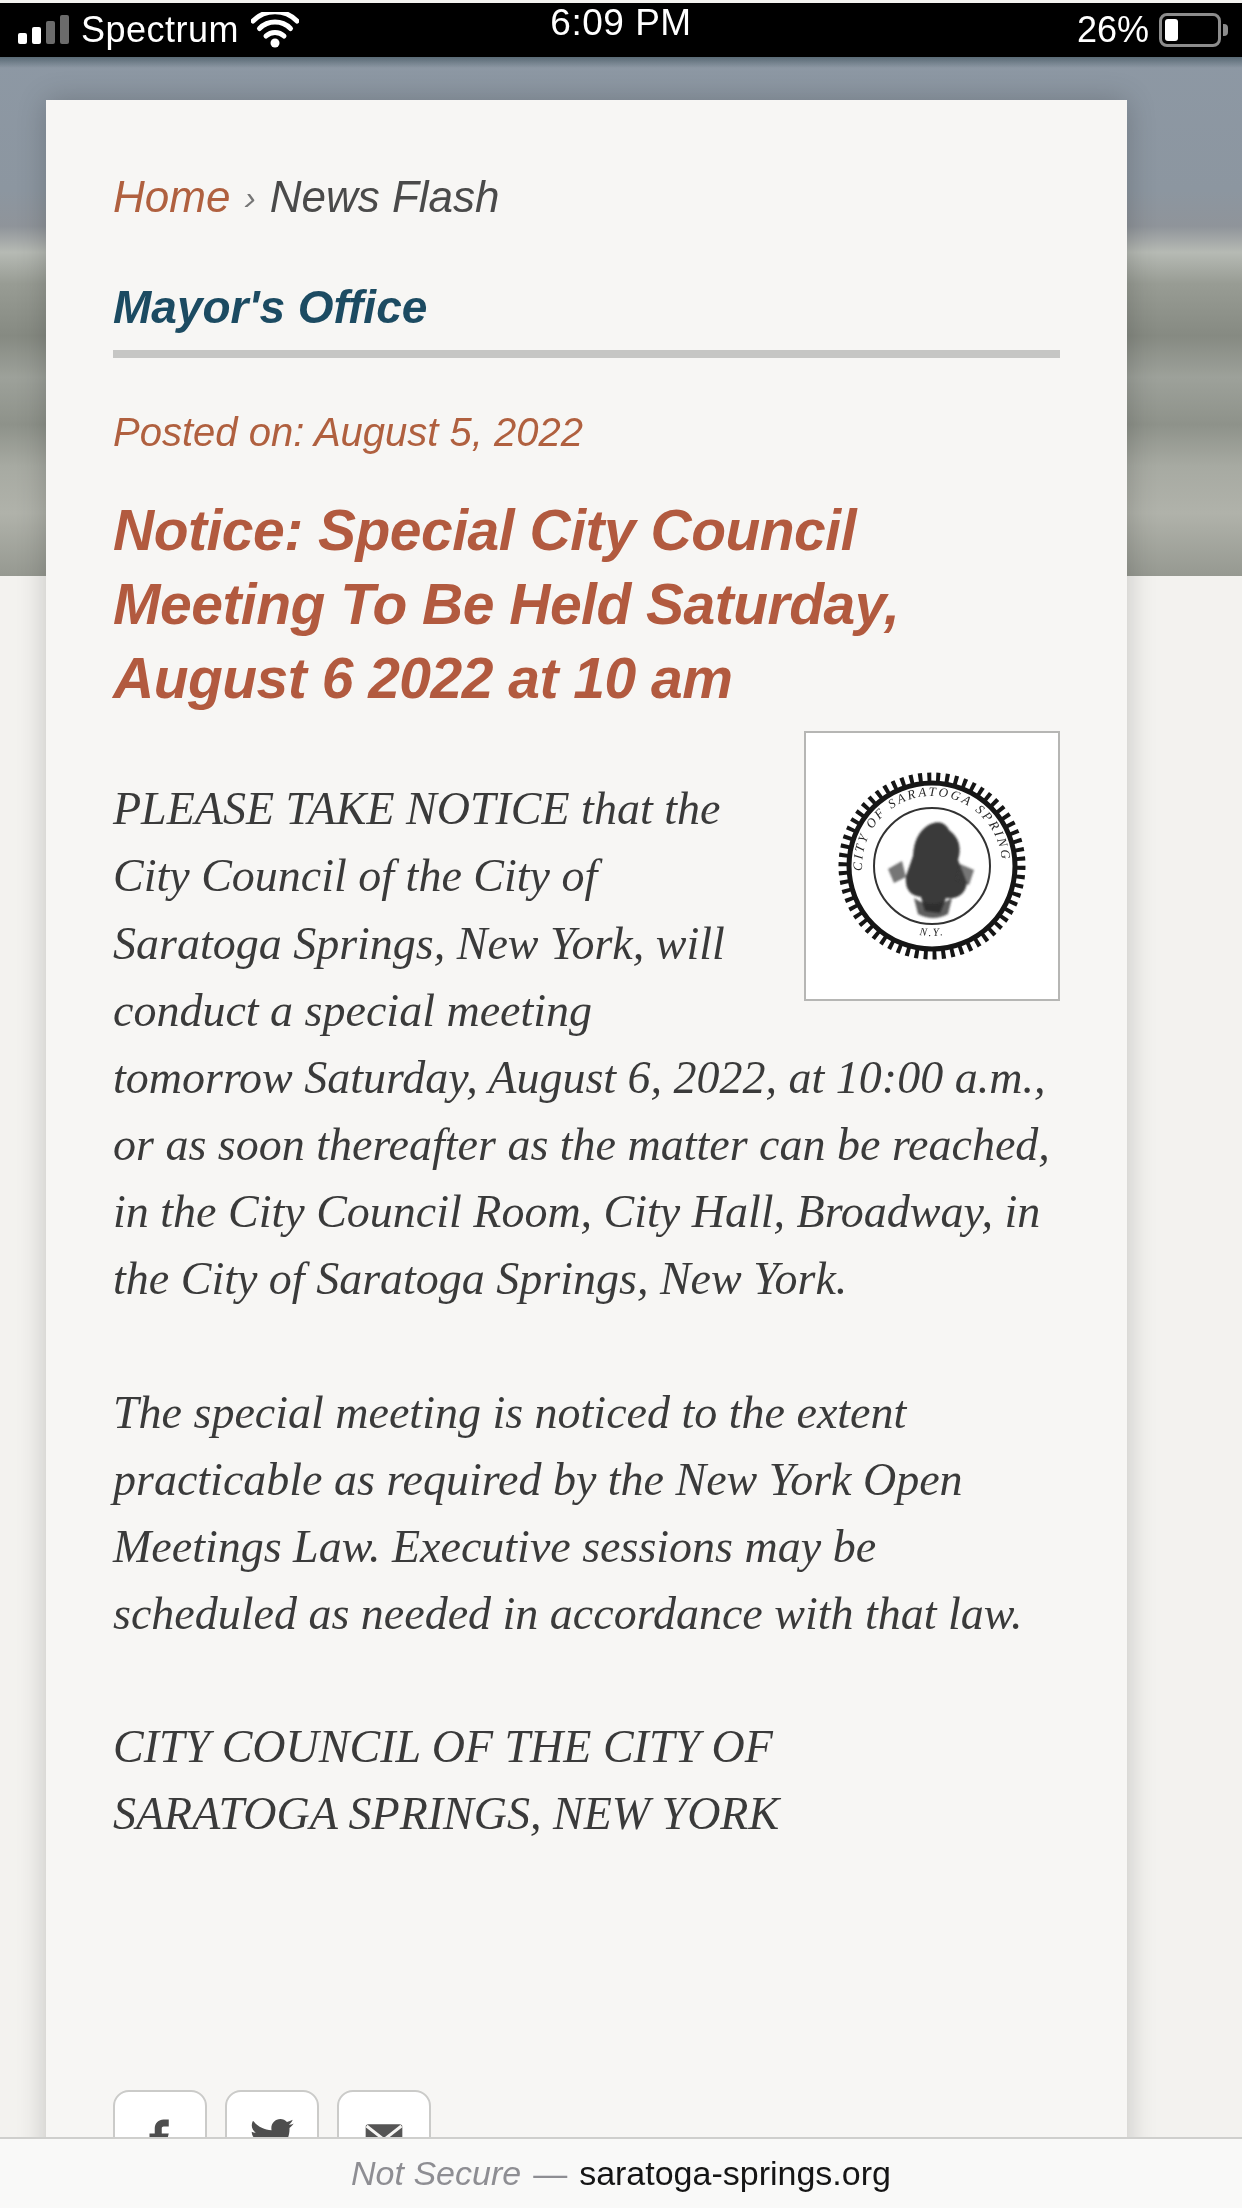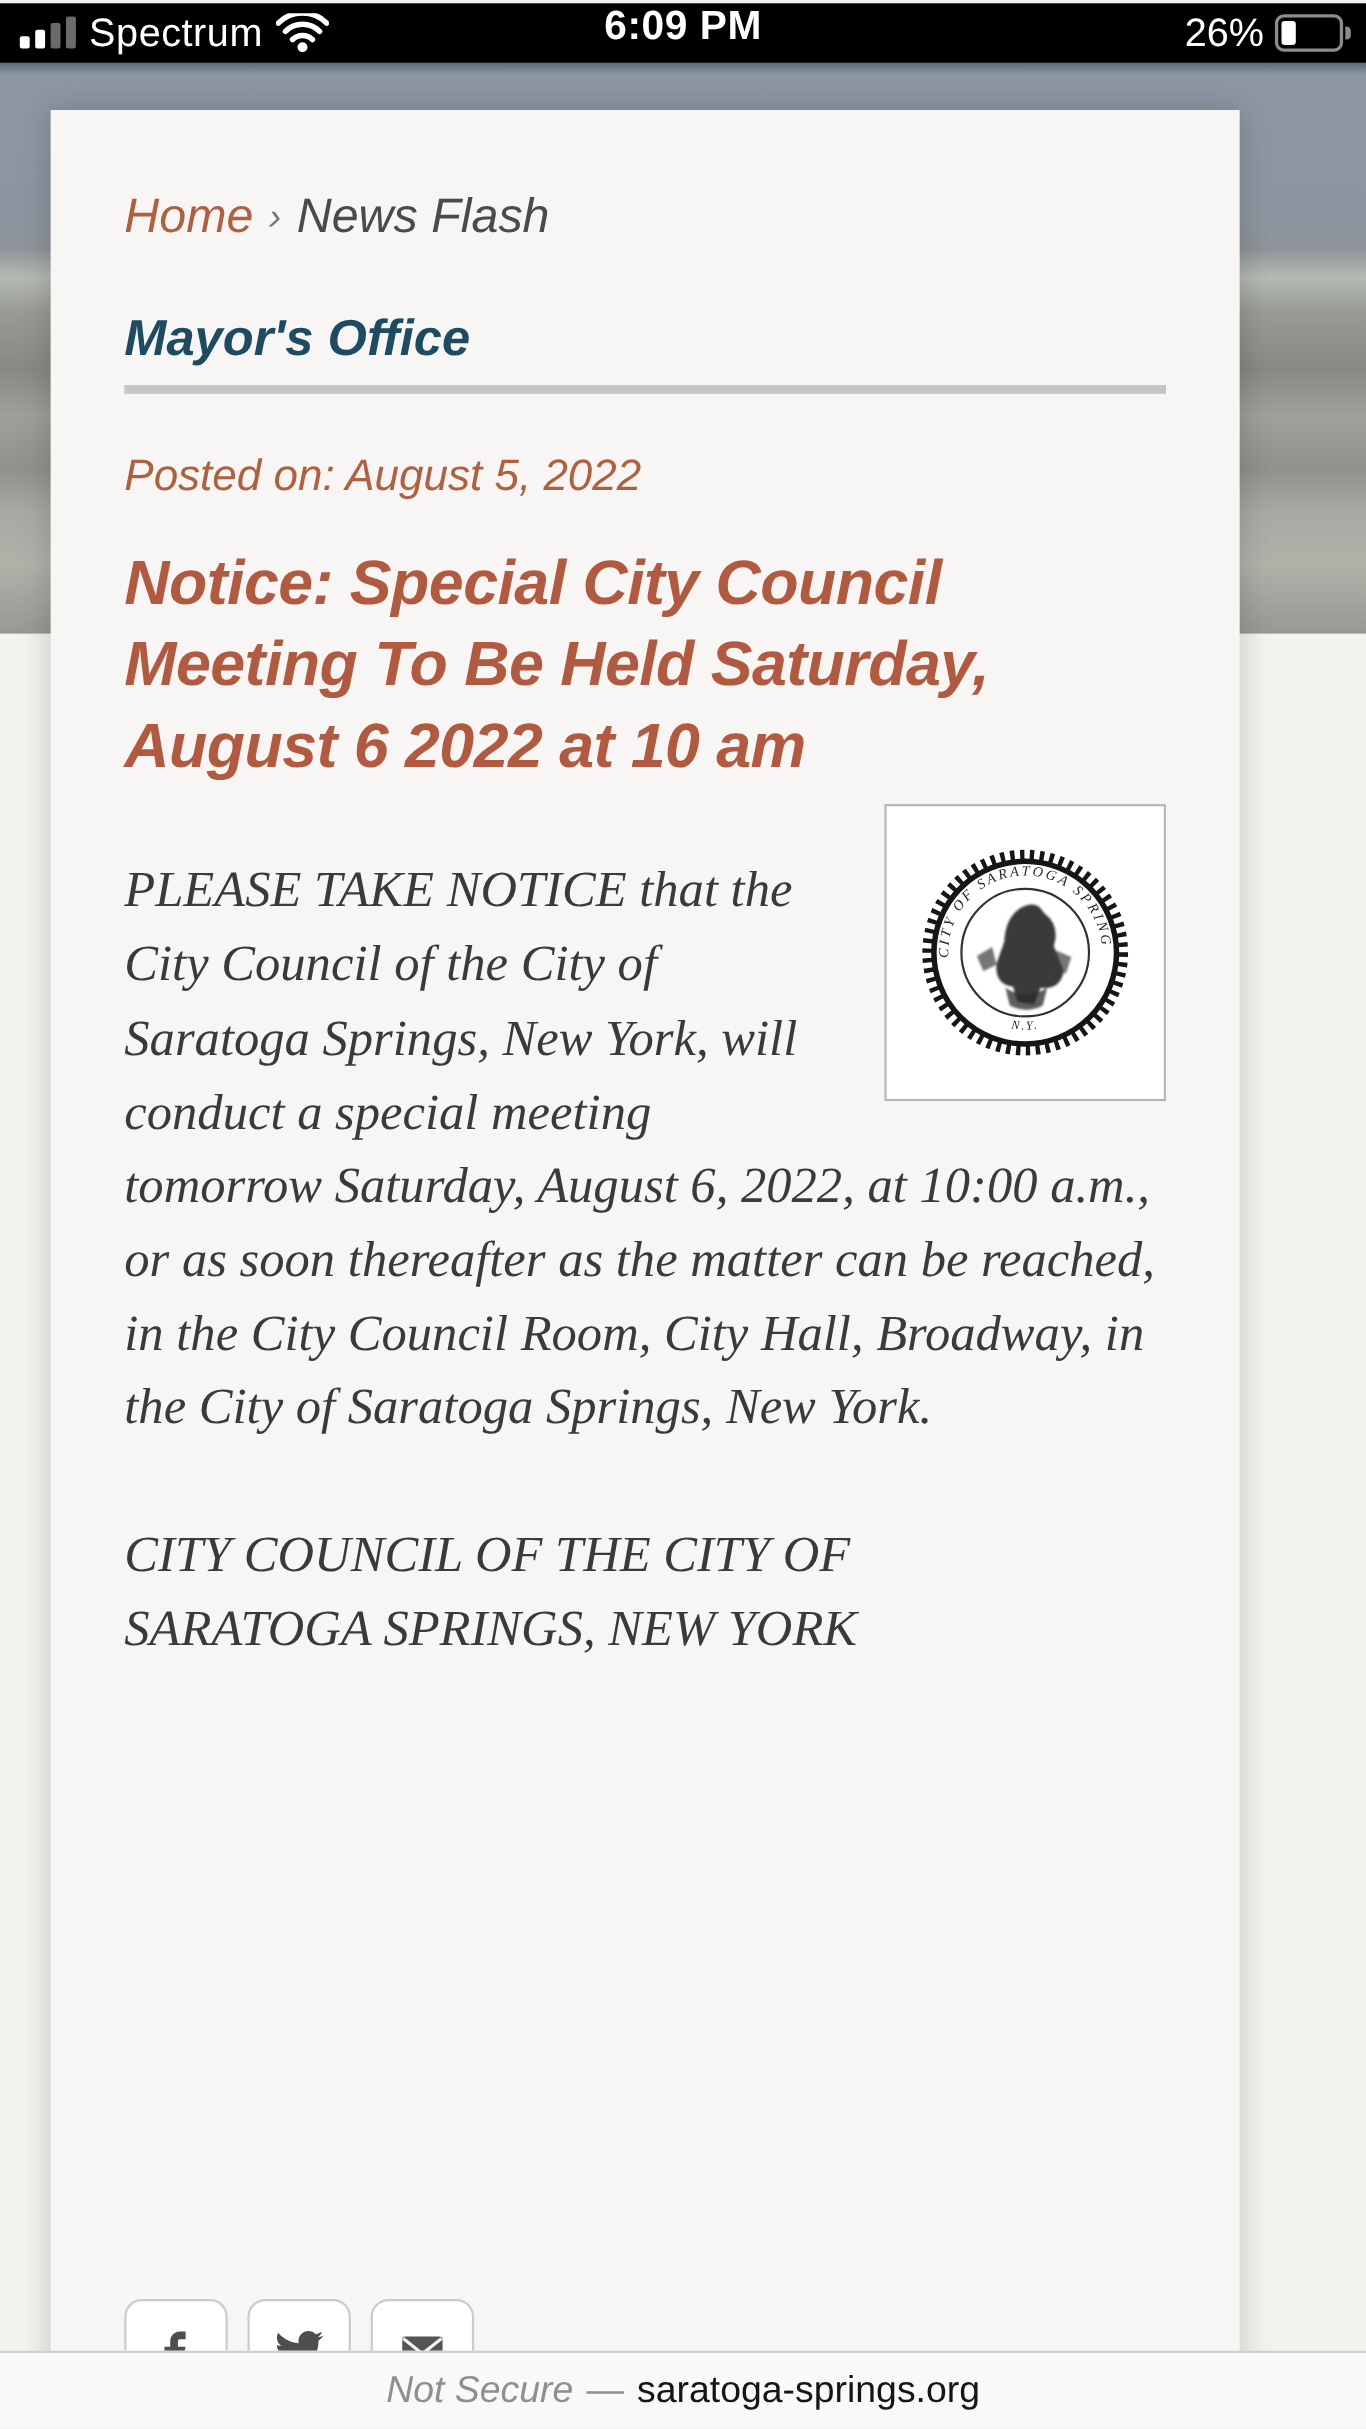--- a/index.html
+++ b/index.html
@@ -17,21 +17,21 @@
   .sb-left{position:absolute;left:18px;top:0;height:54px;display:flex;align-items:center;gap:12px;}
   .bars{display:flex;align-items:flex-end;gap:5px;height:30px;padding-bottom:2px;}
   .bar{width:9px;border-radius:2px;background:#fff;}
   .bar.b1{height:11px}.bar.b2{height:17px}
   .bar.b3{height:23px;background:rgba(255,255,255,.42)}
   .bar.b4{height:29px;background:rgba(255,255,255,.42)}
   .carrier{font-size:36px;letter-spacing:.5px;}
   .sb-time{
     position:absolute;left:0;right:0;top:0;height:40px;
     display:flex;align-items:center;justify-content:center;
-    font-size:37px;font-weight:700;letter-spacing:.5px;
+    font-size:37px;font-weight:400;letter-spacing:.5px;
   }
   .sb-right{position:absolute;right:14px;top:0;height:54px;display:flex;align-items:center;gap:10px;}
   .pct{font-size:36px;}
   .battery{display:flex;align-items:center;}
   .bat-body{width:56px;height:28px;border:3px solid rgba(255,255,255,.55);border-radius:8px;position:relative;}
   .bat-fill{position:absolute;left:3px;top:3px;bottom:3px;width:13px;background:#fff;border-radius:3px;}
   .bat-nub{width:5px;height:12px;background:rgba(255,255,255,.55);border-radius:0 4px 4px 0;margin-left:2px;}
 
   
   .hero{
@@ -170,20 +170,21 @@
         </g>
         <g filter="url(#blur2)">
           <path d="M95,60 q15,-9 22,4 q15,11 9,30 l9,23 q-3,17 -21,15 l-6,15 -15,-2 -4,-14 q-17,-2 -15,-21 l7,-20 q1,-21 14,-30 z" fill="#1d1d1d" opacity="0.88"></path>
           <path d="M70,95 l-14,8 6,14 12,-6 z" fill="#3a3a3a" opacity="0.7"></path>
           <path d="M128,98 l14,6 -5,15 -13,-5 z" fill="#3a3a3a" opacity="0.7"></path>
           <path d="M82,132 q18,12 38,0 l-4,16 q-15,8 -30,0 z" fill="#2a2a2a" opacity="0.75"></path>
         </g>
       </svg>
     </div>
     <p>PLEASE TAKE NOTICE that the City Council of the City of Saratoga Springs, New York, will conduct a special meeting tomorrow Saturday, August 6, 2022, at 10:00 a.m., or as soon thereafter as the matter can be reached, in the City Council Room, City Hall, Broadway, in the City of Saratoga Springs, New York.</p>
+    <p>The special meeting is noticed to the extent practicable as required by the New York Open Meetings Law. Executive sessions may be scheduled as needed in accordance with that law.</p>
     <p class="sig">CITY COUNCIL OF THE CITY OF SARATOGA SPRINGS, NEW YORK</p>
   </div>
 
   <div class="share">
     <div class="share-btn">
       <svg width="42" height="42" viewBox="0 0 24 24">
         <path d="M17 2h-3c-2.76 0-5 2.24-5 5v3H6v4h3v9h4v-9h3l1-4h-4V7c0-.55.45-1 1-1h3V2z" fill="#4e4e4e"></path>
       </svg>
     </div>
     <div class="share-btn">

